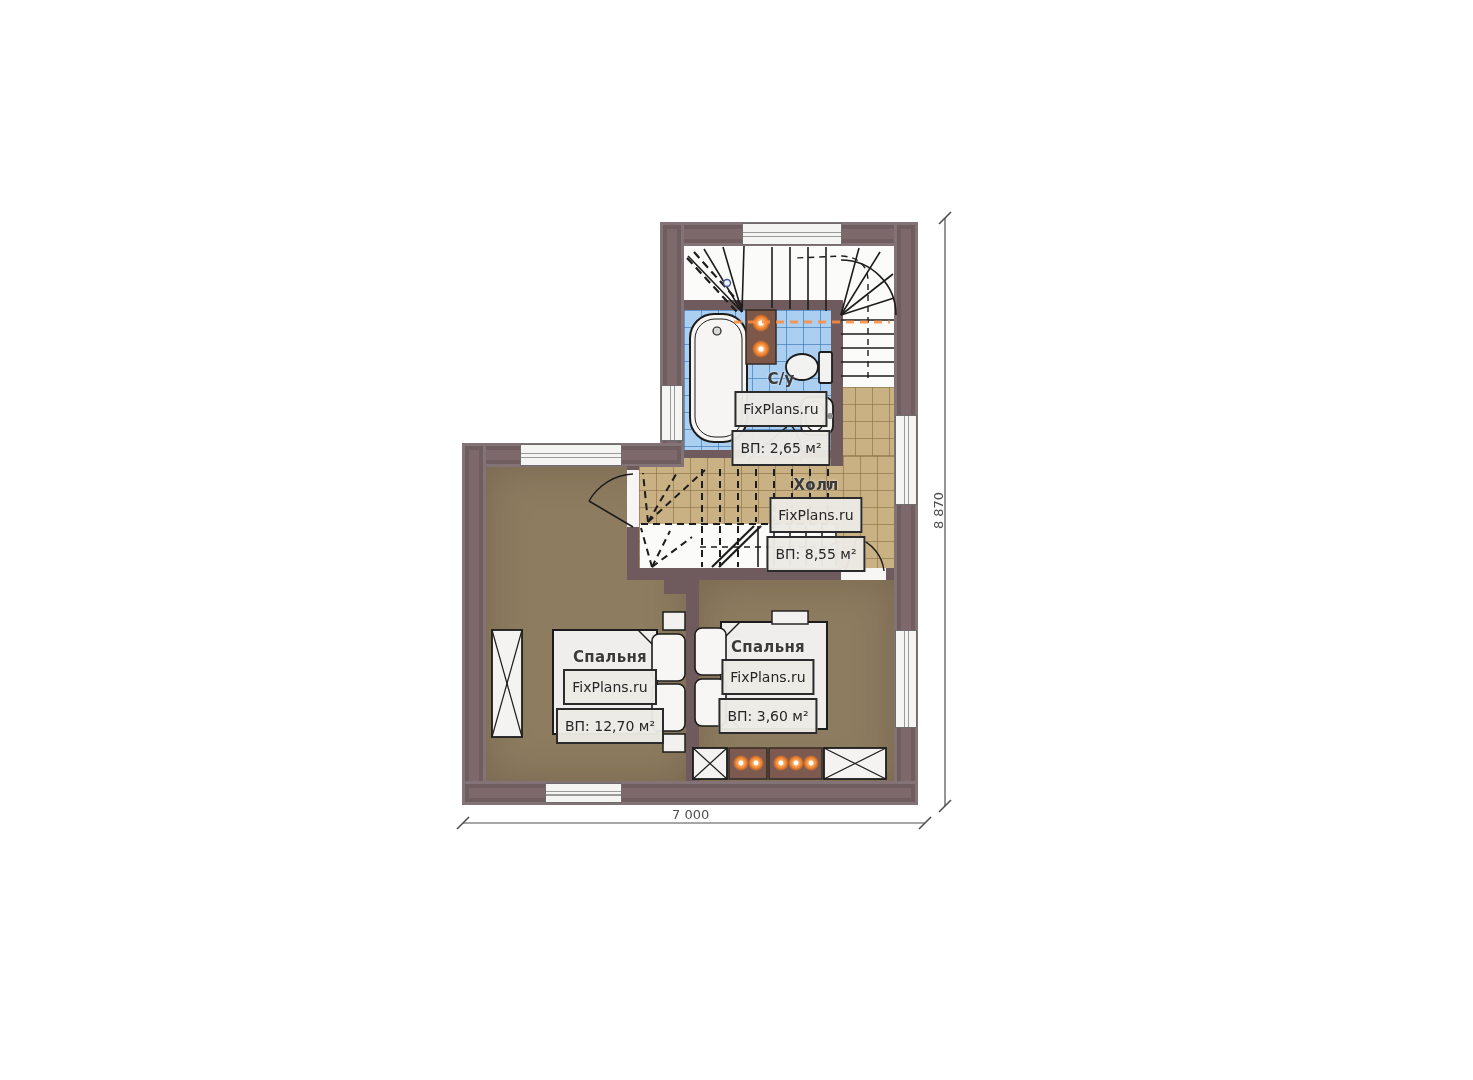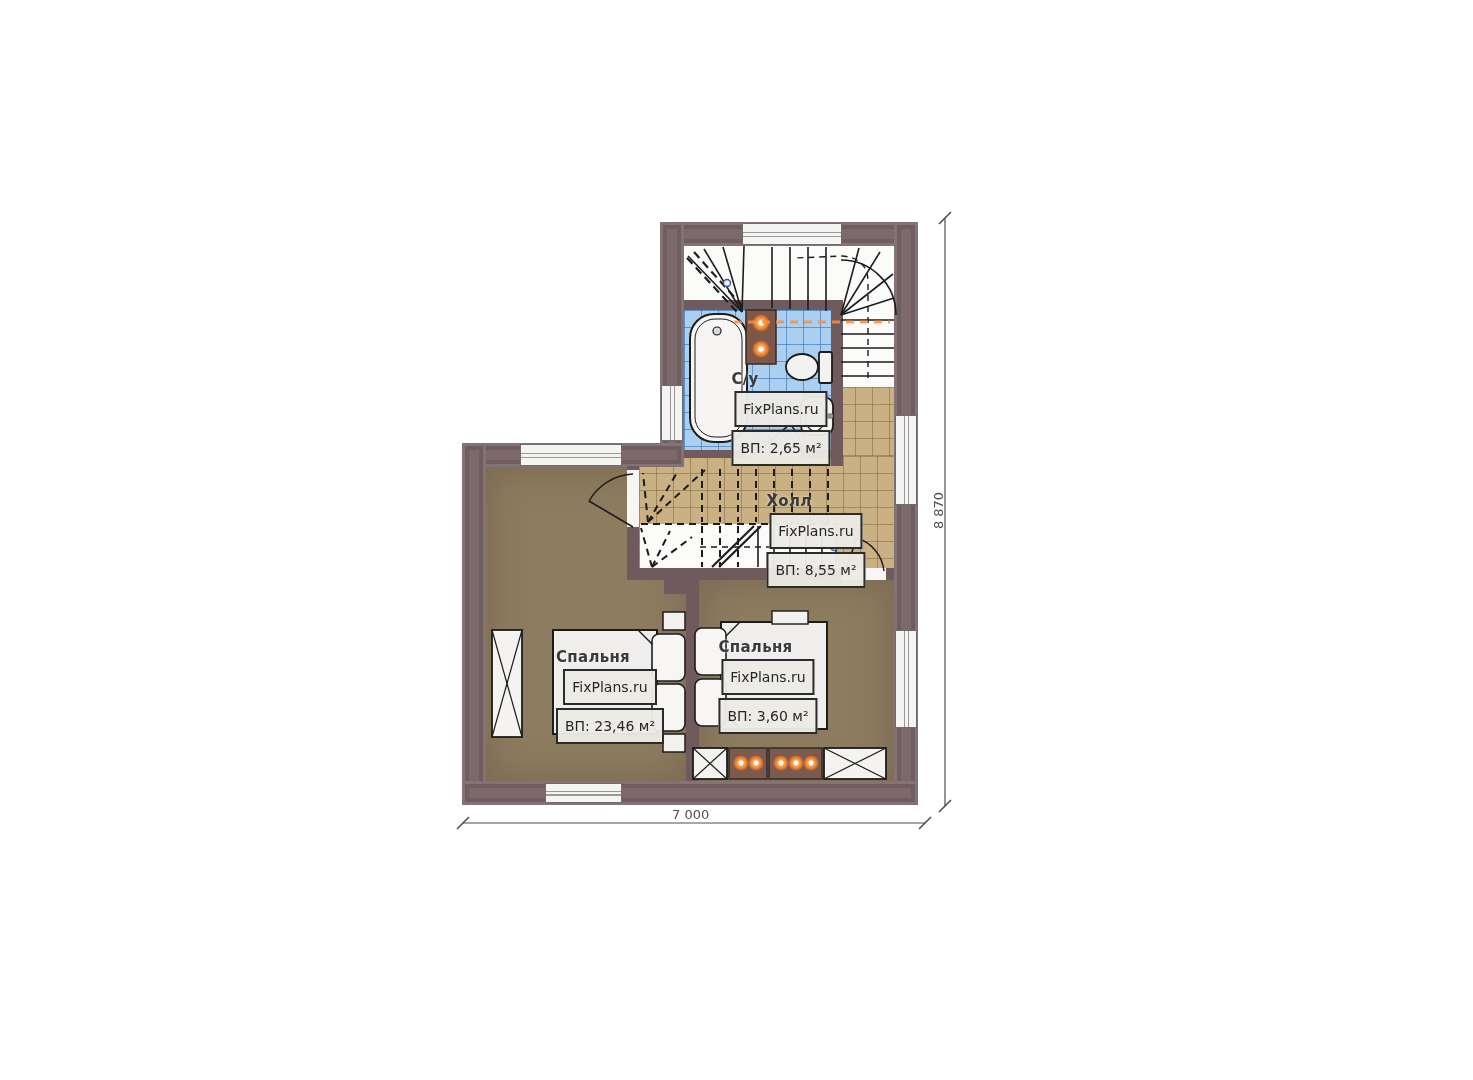--- a/index.html
+++ b/index.html
@@ -18,21 +18,21 @@
   
   .floor-bedroom{position:absolute;background:#8d7c60;box-shadow:inset 0 0 40px rgba(60,45,25,0.25);}
   .floor-hall{position:absolute;background:#c9b183;
     background-image:linear-gradient(rgba(130,104,62,.55) 1px,transparent 1px),linear-gradient(90deg,rgba(130,104,62,.55) 1px,transparent 1px);
     background-size:17px 17px;}
   .floor-bath{position:absolute;background:#abcff0;
     background-image:linear-gradient(rgba(58,118,180,.65) 1px,transparent 1px),linear-gradient(90deg,rgba(58,118,180,.65) 1px,transparent 1px);
     background-size:17px 17px;}
   .floor-stair{position:absolute;background:#fbfbfa;}
   
-  .room-label{position:absolute;transform:translateX(-50%);z-index:30;}
+  .room-label{position:absolute;transform:translateX(-50%);text-align:center;z-index:30;}
   .room-name{font-size:15px;font-weight:bold;color:#3a3a3a;letter-spacing:.3px;margin-bottom:2px;text-shadow:0 0 3px rgba(255,255,255,.7);}
   .label-box{display:block;margin:3px auto 0;border:2px solid #2b2b2b;background:rgba(236,234,229,0.96);
     padding:8px 7px;font-size:14px;color:#262626;white-space:nowrap;width:max-content;}
   .dim-label{position:absolute;font-size:13px;color:#4f4f4f;z-index:30;}
   .dim-vert{transform:rotate(-90deg);transform-origin:center;}
   svg.overlay{position:absolute;left:0;top:0;z-index:20;pointer-events:none;}
   .flooring{z-index:1}.wall,.partition{z-index:10}.win-h,.win-v,.gap{z-index:12}
 </style>
 </head>
 <body>
@@ -224,30 +224,30 @@
       <line x1="919" y1="829" x2="931" y2="817" stroke-width="1.6"></line>
     </g>
   </svg>
 
   <div class="room-label" style="left:781px;top:370px;">
     <div class="room-name">С/у</div>
     <span class="label-box">FixPlans.ru</span>
     <span class="label-box">ВП: 2,65 м²</span>
   </div>
 
-  <div class="room-label" style="left:816px;top:492px;">
+  <div class="room-label" style="left:816px;top:476px;">
     <div class="room-name">Холл</div>
     <span class="label-box">FixPlans.ru</span>
     <span class="label-box">ВП: 8,55 м²</span>
   </div>
 
   <div class="room-label" style="left:610px;top:648px;">
     <div class="room-name">Спальня</div>
     <span class="label-box">FixPlans.ru</span>
-    <span class="label-box">ВП: 23,46 м²</span>
+    <span class="label-box">ВП: 12,70 м²</span>
   </div>
 
   <div class="room-label" style="left:768px;top:638px;">
     <div class="room-name">Спальня</div>
     <span class="label-box">FixPlans.ru</span>
     <span class="label-box">ВП: 3,60 м²</span>
   </div>
 
   <div class="dim-label" style="left:672px;top:807px;width:60px;text-align:left;">7 000</div>
   <div class="dim-label dim-vert" style="left:908px;top:503px;width:60px;text-align:center;">8 870</div>

